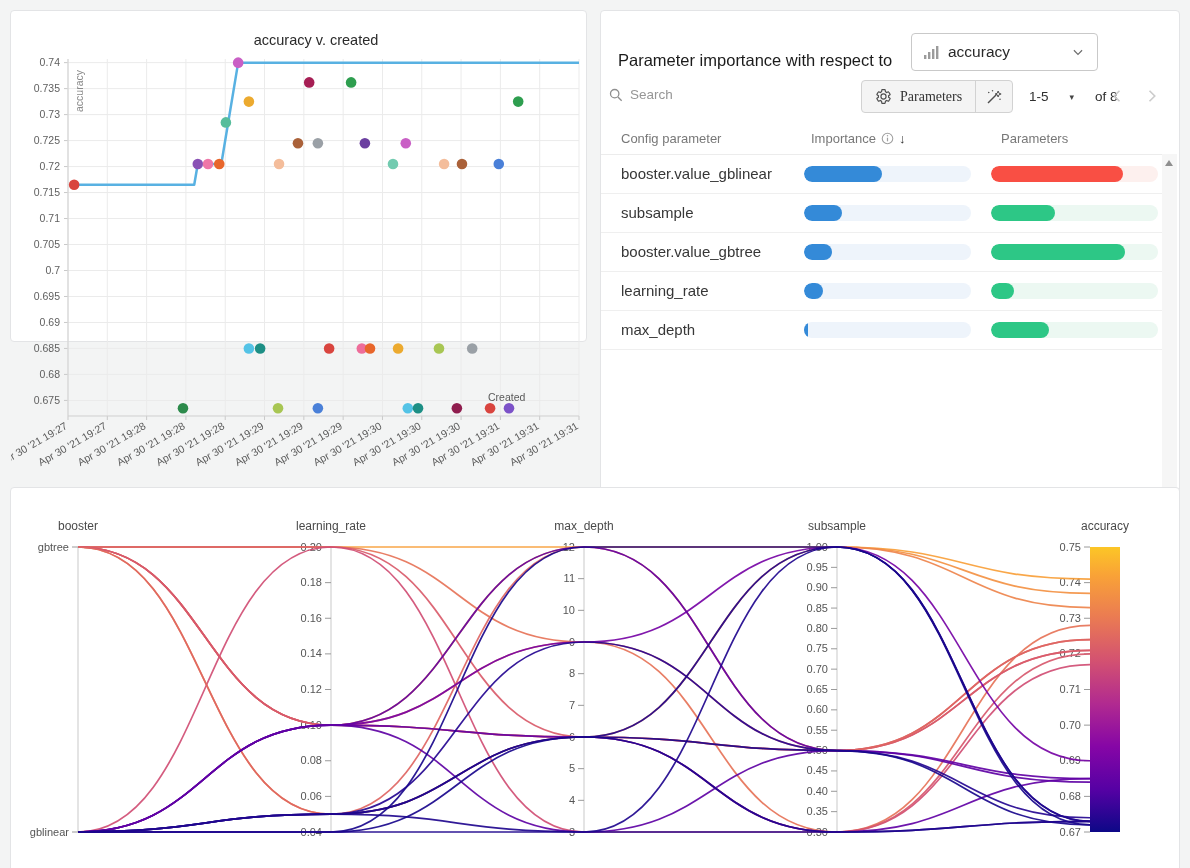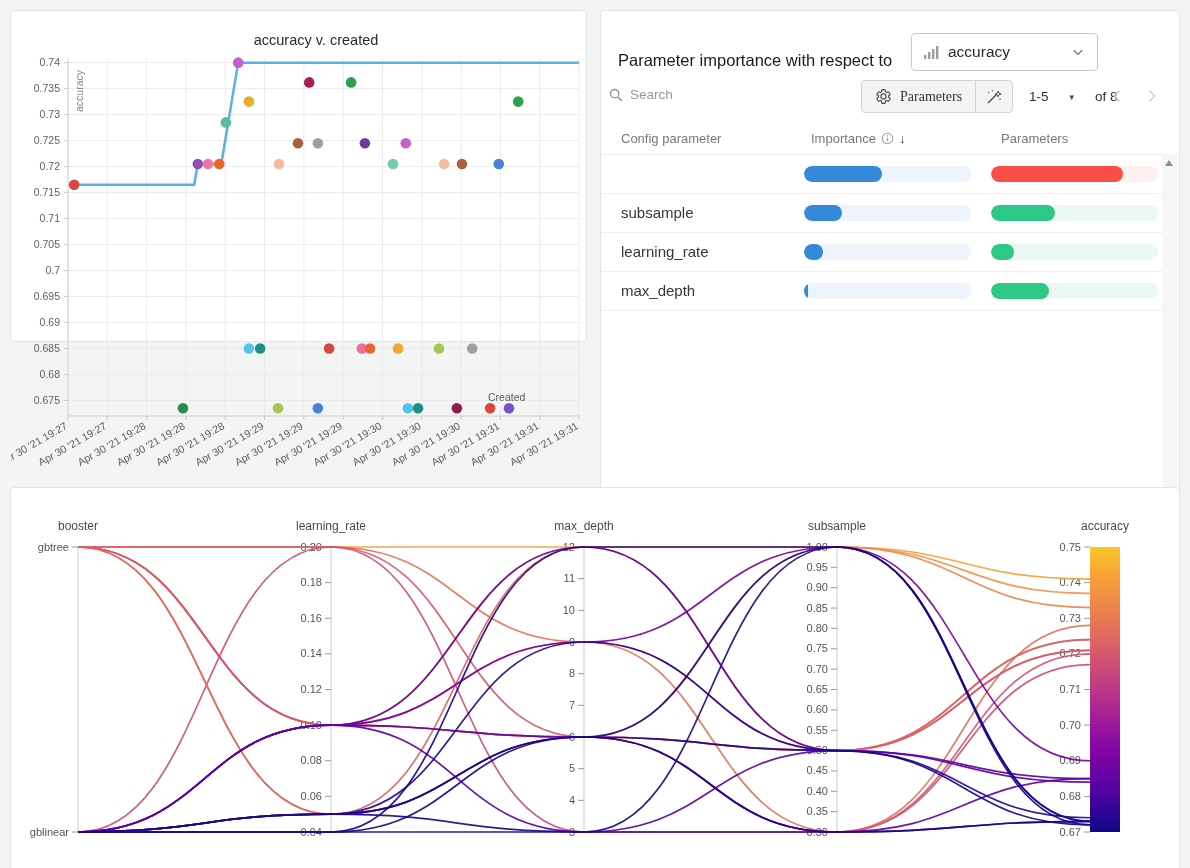--- a/index.html
+++ b/index.html
@@ -242,34 +242,44 @@
         <line x1="8" y1="7" x2="8" y2="11.5" stroke="#a0a0a0" stroke-width="1.5"></line>
         <circle cx="8" cy="4.6" r="0.9" fill="#a0a0a0"></circle>
       </svg>
       <span class="arrow">↓</span>
     </span>
     <span class="c3">Parameters</span>
   </div>
 
   <div class="tbl-rows" id="tbl-rows">
       <div class="trow">
+        <span class="lbl">booster.value_gblinear</span>
         <div class="bar-track imp">
           <div class="fill" style="width:47%;background:#348ad8"></div>
         </div>
         <div class="bar-track" style="left:390px;background:#fdf0ee">
           <div class="fill" style="width:79%;background:#f94f44"></div>
         </div>
       </div>
       <div class="trow">
         <span class="lbl">subsample</span>
         <div class="bar-track imp">
           <div class="fill" style="width:22.5%;background:#348ad8"></div>
         </div>
         <div class="bar-track" style="left:390px;background:#ecf8f2">
           <div class="fill" style="width:38.5%;background:#2dc786"></div>
+        </div>
+      </div>
+      <div class="trow">
+        <span class="lbl">booster.value_gbtree</span>
+        <div class="bar-track imp">
+          <div class="fill" style="width:16.5%;background:#348ad8"></div>
+        </div>
+        <div class="bar-track" style="left:390px;background:#ecf8f2">
+          <div class="fill" style="width:80%;background:#2dc786"></div>
         </div>
       </div>
       <div class="trow">
         <span class="lbl">learning_rate</span>
         <div class="bar-track imp">
           <div class="fill" style="width:11.5%;background:#348ad8"></div>
         </div>
         <div class="bar-track" style="left:390px;background:#ecf8f2">
           <div class="fill" style="width:14.000000000000002%;background:#2dc786"></div>
         </div>

